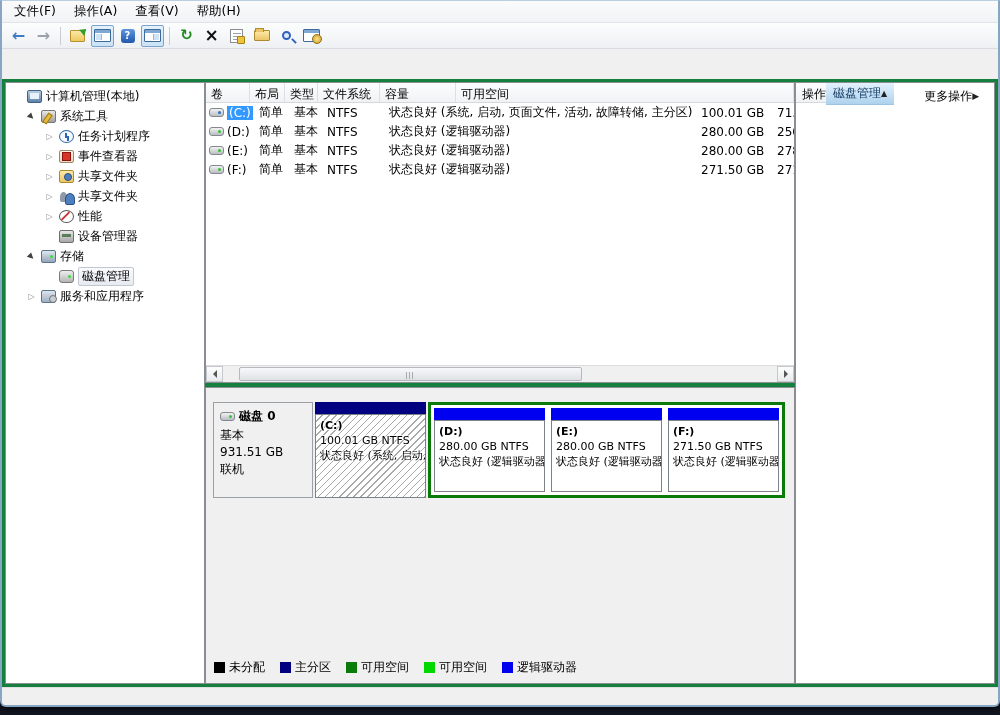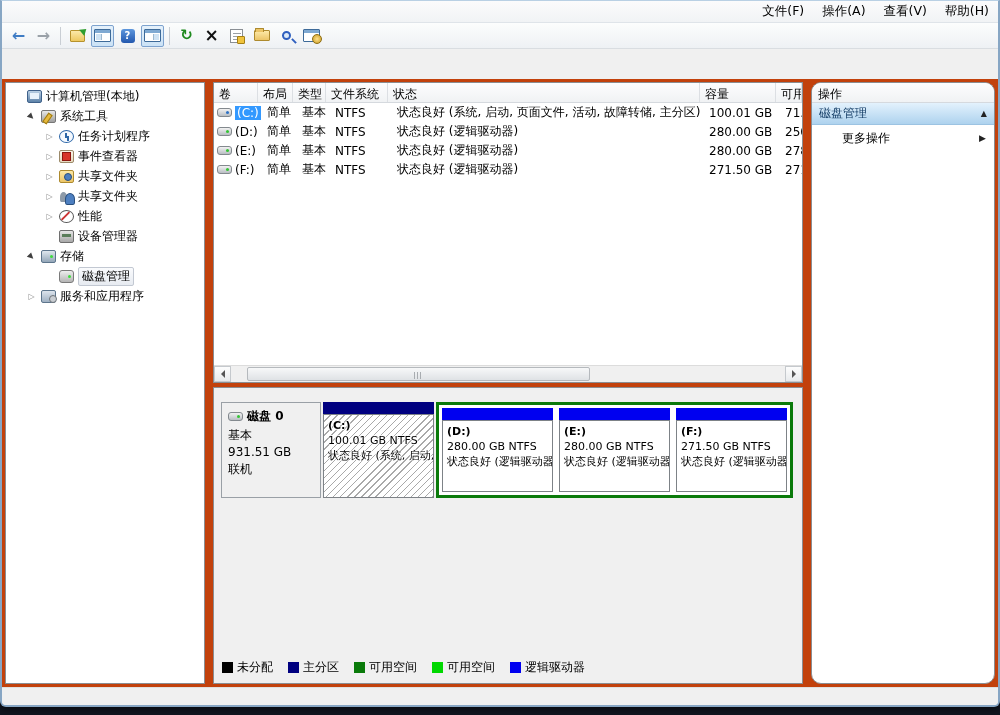--- a/index.html
+++ b/index.html
@@ -25,22 +25,22 @@
   .cbtn { width:30px; height:19px; border:1px solid #5c676f; border-top:none; position:relative;
     background:linear-gradient(#fdfdfd,#d4dbe2 45%,#bcc7d1); }
   .cbtn.first { border-radius:0 0 0 4px; }
   .cbtn.close { width:45px; border-radius:0 0 4px 0;
     background:linear-gradient(#f3b6aa,#d9705c 45%,#c04а37); background:linear-gradient(#f0ad9e,#d4604c 45%,#b13a28); }
   .glyph-min { position:absolute; left:9px; bottom:5px; width:11px; height:3px; background:#fff; box-shadow:0 1px 1px #5a5a5a; }
   .glyph-max { position:absolute; left:9px; top:5px; width:11px; height:9px; border:2px solid #fff; box-shadow:0 1px 1px #5a5a5a; }
   .glyph-close { position:absolute; left:0; top:2px; width:100%; text-align:center; color:#fff;
     font-weight:bold; font-size:12px; text-shadow:0 1px 2px #6b1408; }
 
-  .menubar { display:flex; align-items:center; height:22px; padding-left:12px;
-    background:linear-gradient(#fbfbfc,#f1f3f5); border-bottom:1px solid #dfe4e9;justify-content:flex-end; }
+  .menubar { display:flex; align-items:center; height:22px; padding-left:3px;
+    background:linear-gradient(#fbfbfc,#f1f3f5); border-bottom:1px solid #dfe4e9; }
   .menu-item { padding:3px 9px; font-size:12.5px; cursor:default; }
 
   .toolbar { display:flex; align-items:center; height:26px; padding-left:5px; gap:2px;
     background:linear-gradient(#fcfdfd,#eef1f4); border-bottom:1px solid #d9dde1; }
   .tbtn { width:23px; height:22px; display:flex; align-items:center; justify-content:center; position:relative; border:1px solid transparent; border-radius:2px; }
   .tbtn.pressed { border-color:#7da2ce; background:linear-gradient(#e5f1fb,#cbe2f6); }
   .tsep { width:1px; height:18px; background:#c9ced4; margin:0 3px; }
   .arr { font-size:16px; font-weight:bold; line-height:1; }
   .arr.back { color:#3f7cc4; } .arr.fwd { color:#9aa1a8; }
   .ic-export { width:15px; height:12px; background:linear-gradient(#fbe9a9,#edc85f); border:1px solid #b6922c; border-radius:1px; position:relative; }
@@ -57,21 +57,21 @@
   .ic-props::after { content:""; position:absolute; right:-3px; bottom:-2px; width:6px; height:6px; background:#f0c33c; border:1px solid #a57f14; border-radius:1px; }
   .ic-folder { width:16px; height:11px; background:linear-gradient(#fde9a7,#ecc567); border:1px solid #ад8a2e; border:1px solid #ad8a2e; border-radius:1px; position:relative; }
   .ic-folder::before { content:""; position:absolute; left:0; top:-3px; width:7px; height:3px; background:#ecc567; border:1px solid #ad8a2e; border-bottom:none; border-radius:1px 1px 0 0; }
   .ic-find { width:9px; height:9px; border:2px solid #2f5fbf; border-radius:50%; position:relative; background:#dbe9f7; }
   .ic-find::after { content:""; position:absolute; left:7px; top:7px; width:6px; height:2px; background:#2f5fbf; transform:rotate(45deg); }
   .ic-consopt { width:17px; height:13px; border:1px solid #3d6a99; background:#fff; position:relative; border-radius:1px; }
   .ic-consopt::before { content:""; position:absolute; left:0; top:0; right:0; height:3px; background:#7fa9d2; }
   .ic-consopt::after { content:""; position:absolute; right:-3px; bottom:-3px; width:8px; height:8px; border-radius:50%; background:radial-gradient(#ffe08a,#c89b22); border:1px solid #8d6c10; }
 
   
-  .content { position:absolute; left:0; top:78px; right:0; bottom:18px; background:#c2410c; display:flex; padding:3px; gap:8px; }
+  .content { position:absolute; left:0; top:78px; right:0; bottom:18px; background:#15803d; display:flex; padding:3px; gap:0; }
   .pane { background:#fff; border:1px solid #8a8d92; }
 
   .tree-pane { width:200px; padding-top:3px; overflow:hidden; }
   .trow { height:20px; display:flex; align-items:center; gap:4px; white-space:nowrap; }
   .exp { width:11px; text-align:center; font-size:8px; color:#8f8f8f; flex:0 0 11px; }
   .exp.expanded { color:#404040; transform:rotate(45deg); font-size:8px; }
   .ticon { width:15px; height:13px; flex:0 0 15px; border-radius:2px; position:relative; }
   .i-computer { background:linear-gradient(#b9cfe4,#5d82a8); border:1px solid #3f618a; }
   .i-computer::after { content:""; position:absolute; left:2px; top:2px; right:2px; height:6px; background:#e8f2fb; }
   .i-tools { background:linear-gradient(#e8e8e8,#9f9f9f); border:1px solid #777; }
@@ -130,21 +130,21 @@
   .pt-body .pl { font-weight:bold; }
   .pt.sel .pt-body { background:repeating-linear-gradient(135deg,#fff 0 4px,#a9a9a9 4px 5px);
     text-shadow:1px 0 1px #fff,-1px 0 1px #fff,0 1px 1px #fff,0 -1px 1px #fff; }
   .ext-box { margin-left:2px; border:3px solid #0a7a0a; background:#fff; padding:3px; display:flex; gap:6px; }
   .ext-box .pt { margin-left:0; }
 
   .legend { position:absolute; left:8px; bottom:7px; display:flex; gap:15px; align-items:flex-start; }
   .lg { display:flex; align-items:center; gap:4px; white-space:nowrap; }
   .lg i { width:11px; height:11px; display:inline-block; }
 
-  .actions-pane { flex:1; display:flex; flex-direction:column; overflow:hidden;border-radius:10px; }
+  .actions-pane { flex:1; display:flex; flex-direction:row; overflow:hidden; }
   .actions-title { height:20px; padding:3px 0 0 6px; background:linear-gradient(#fdfdfe,#f0f2f4); border-bottom:1px solid #d5d9de; }
   .actions-section { height:22px; display:flex; align-items:center; justify-content:space-between; padding:0 7px;
     background:linear-gradient(#e3f2fd,#aed2ee); border-bottom:1px solid #9cc3e2; color:#143d66; }
   .actions-section .tri { font-size:8px; color:#222; }
   .more-row { height:26px; display:flex; align-items:center; justify-content:space-between; padding:0 8px 0 30px; }
   .more-row .tri { font-size:9px; color:#222; }
 
   .statusbar { position:absolute; left:0; right:0; bottom:0; height:18px; background:#f0f0f0; border-top:1px solid #e0e0e0; }
 
   
@@ -273,21 +273,20 @@
         </div>
       </div>
 
       <div class="center">
         <div class="pane top-pane">
           <div class="thead">
             <div class="th c0">卷</div>
             <div class="th c1">布局</div>
             <div class="th c2">类型</div>
             <div class="th c3">文件系统</div>
-            <div class="th c4">状态</div>
             <div class="th c5">容量</div>
             <div class="th c6">可用空间</div>
           </div>
           <div class="vrow">
             <div class="c0 volcell">
                 <span class="drv sys"></span>
                 <span class="volname selected">(C:)</span>
               </div>
             <div class="c1 vcell">简单</div>
             <div class="c2 vcell">基本</div>

